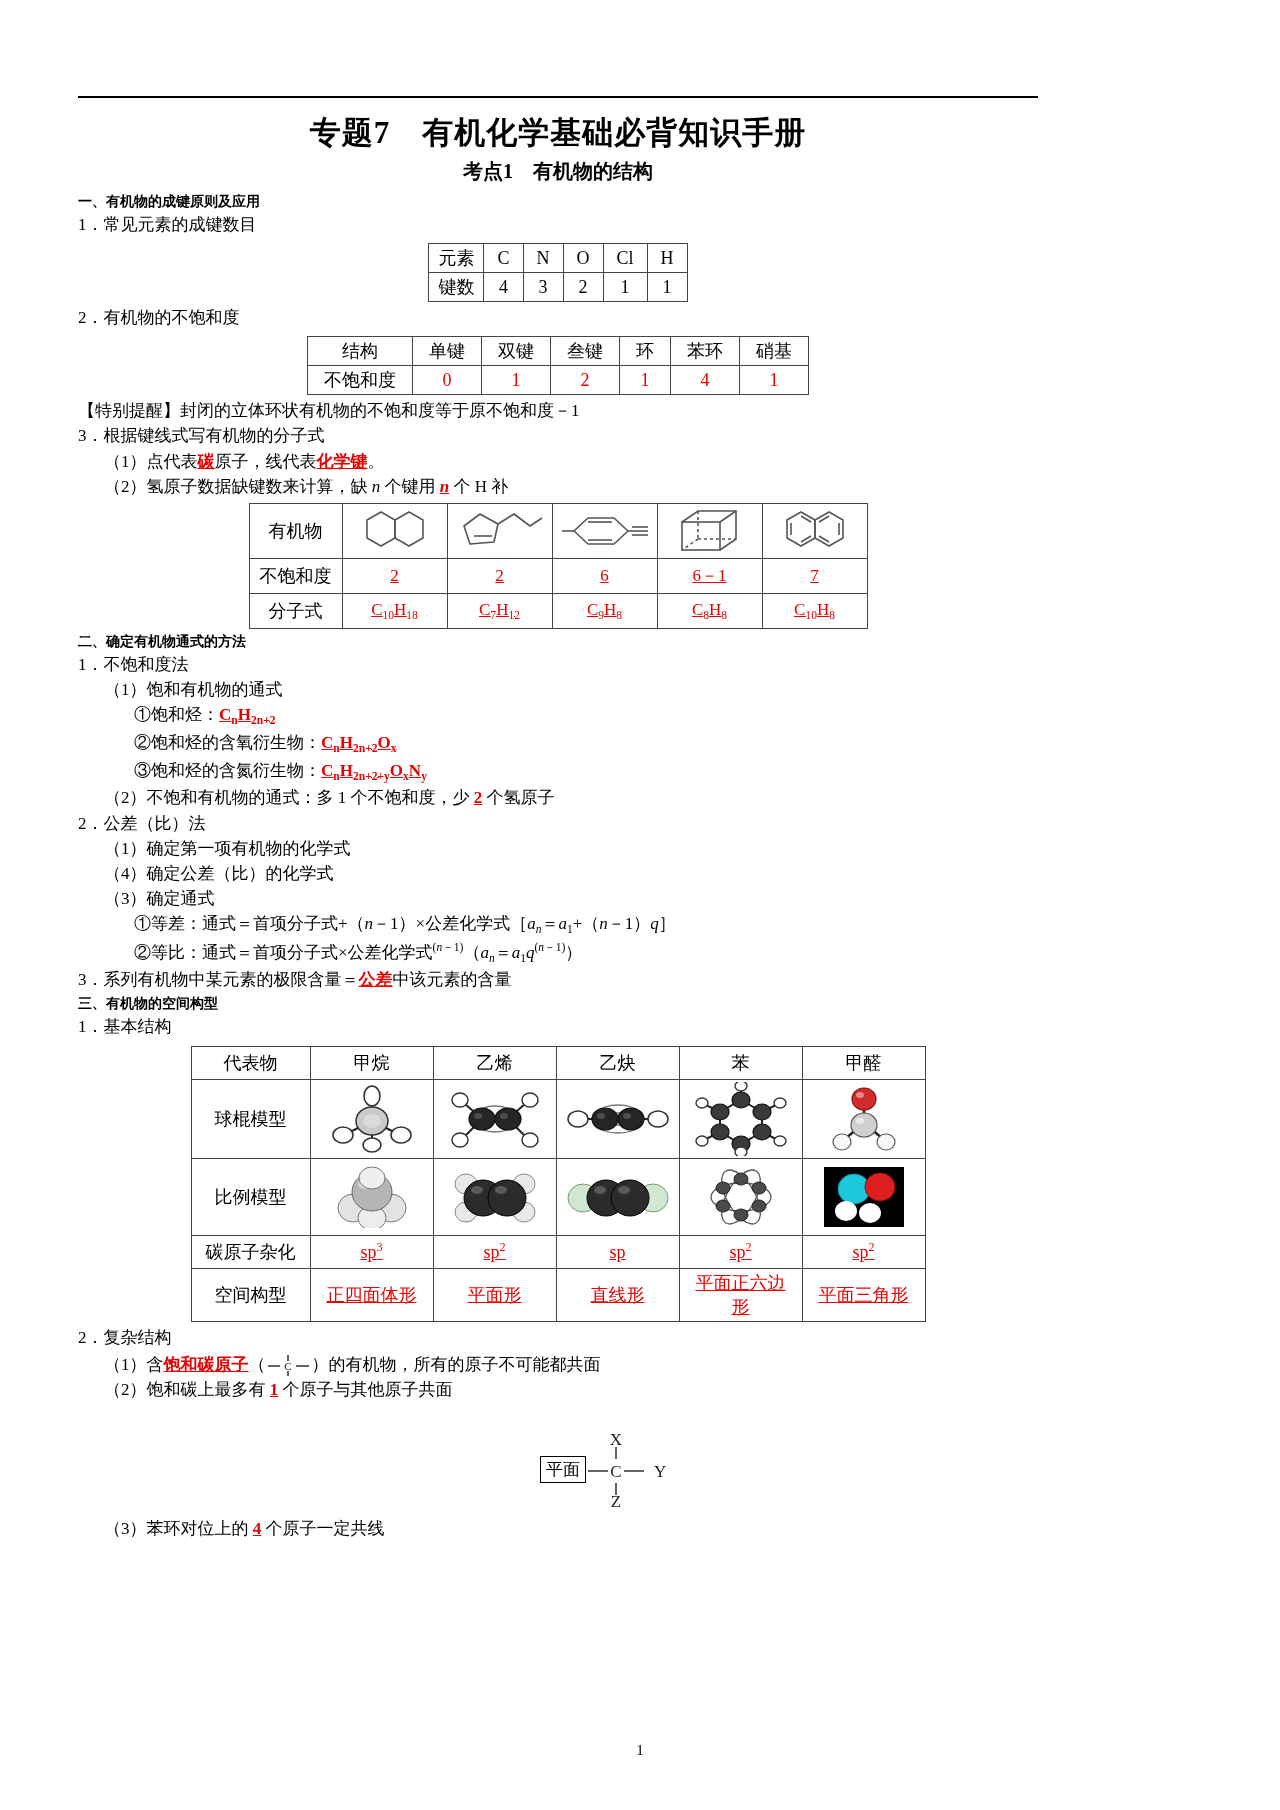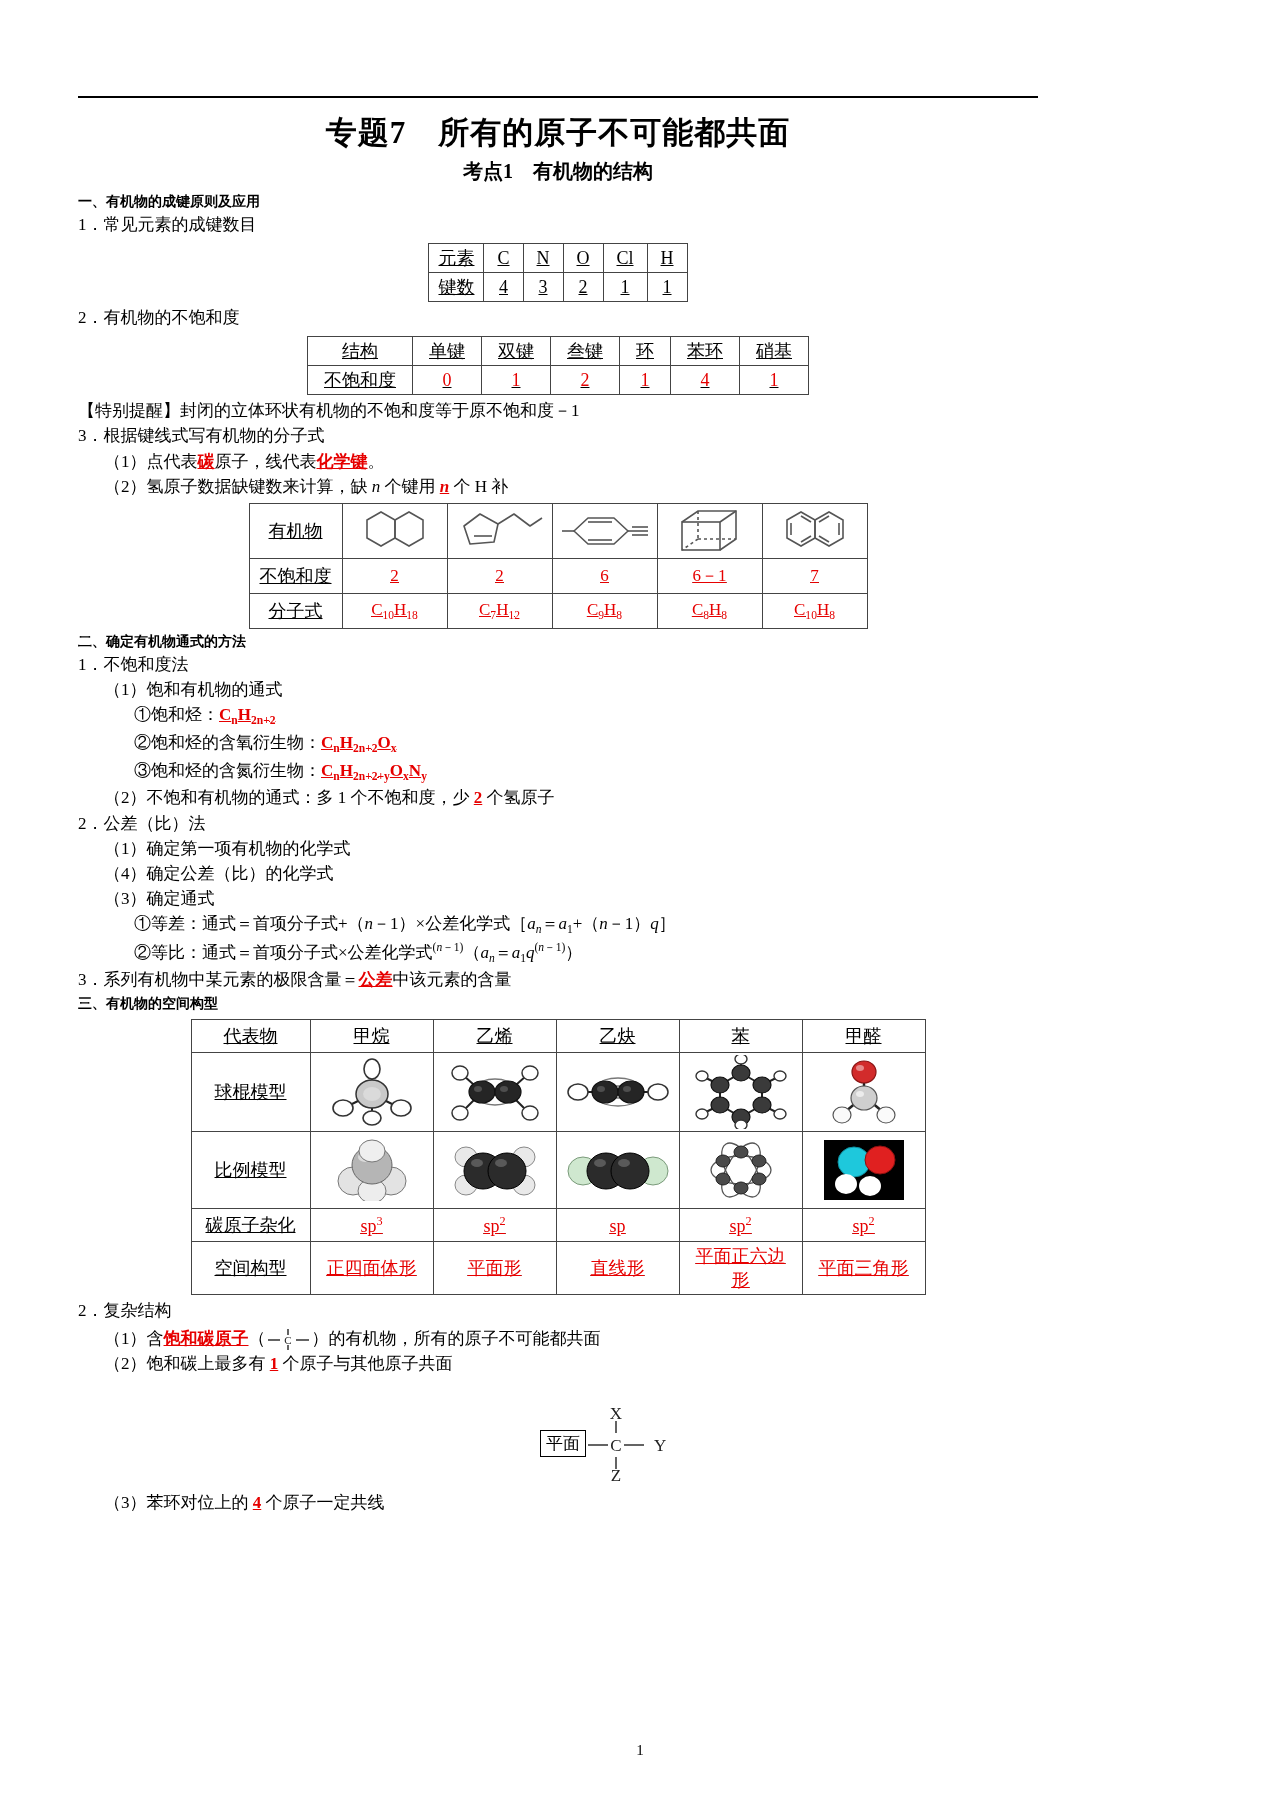--- a/index.html
+++ b/index.html
@@ -79,21 +79,21 @@
     font-size: 17px;
   }
   table.g td, table.g th {
     border: 1px solid #444;
     text-align: center;
     padding: 2px 9px;
     font-weight: normal;
     vertical-align: middle;
   }
   .tbl-wrap { display: flex; }
-  .tbl-center { justify-content: center; text-decoration: underline; }
+  .tbl-center { justify-content: center; }
 
   
   #elements-table td { padding: 2px 13px; font-size: 18px;}
   #elements-table td.hdr { padding: 2px 9px; }
 
   
   #unsat-table td { padding: 2px 16px; font-size: 18px; }
 
   
   #formula-table td { padding: 1px 4px; height: 30px;}
@@ -126,21 +126,21 @@
   .fig-center { text-align: center; }
 </style>
 </head>
 <body>
 
 <div class="page">
   <div class="content">
 
     <div class="top-rule"></div>
 
-    <h1 class="doc-title">专题7　所有的原子不可能都共面</h1>
+    <h1 class="doc-title">专题7　有机化学基础必背知识手册</h1>
     <div class="subtitle">考点1　有机物的结构</div>
 
     <div class="h2">一、有机物的成键原则及应用</div>
     <div class="line">1．常见元素的成键数目</div>
 
     <div class="tbl-wrap tbl-center" style="margin:6px 0 4px 0;">
       <table class="g" id="elements-table">
         <tbody>
             <tr>
           <td class="hdr">元素</td>
@@ -295,20 +295,21 @@
     <div class="line indent1">（4）确定公差（比）的化学式</div>
     <div class="line indent1">（3）确定通式</div>
 
     <div class="line indent2">①等差：通式＝首项分子式+（<span class="ital">n</span>－1）×公差化学式［<span class="ital">a</span><sub class="ital">n</sub>＝<span class="ital">a</span><sub>1</sub>+（<span class="ital">n</span>－1）<span class="ital">q</span>］</div>
 
     <div class="line indent2">②等比：通式＝首项分子式×公差化学式<sup>(<span class="ital">n</span>－1)</sup>（<span class="ital">a</span><sub class="ital">n</sub>＝<span class="ital">a</span><sub>1</sub><span class="ital">q</span><sup>(<span class="ital">n</span>－1)</sup>）</div>
 
     <div class="line"><span>3．系列有机物中某元素的极限含量＝</span><span class="redu">公差</span><span>中该元素的含量</span></div>
 
     <div class="h2">三、有机物的空间构型</div>
+    <div class="line">1．基本结构</div>
 
     <div class="tbl-wrap tbl-center" style="margin:6px 0 4px 0;">
       <table class="g" id="model-table">
         <tbody>
             <tr>
           <td class="rowlbl">代表物</td>
           <td class="colhdr">甲烷</td>
           <td class="colhdr">乙烯</td>
           <td class="colhdr">乙炔</td>
           <td class="colhdr">苯</td>

